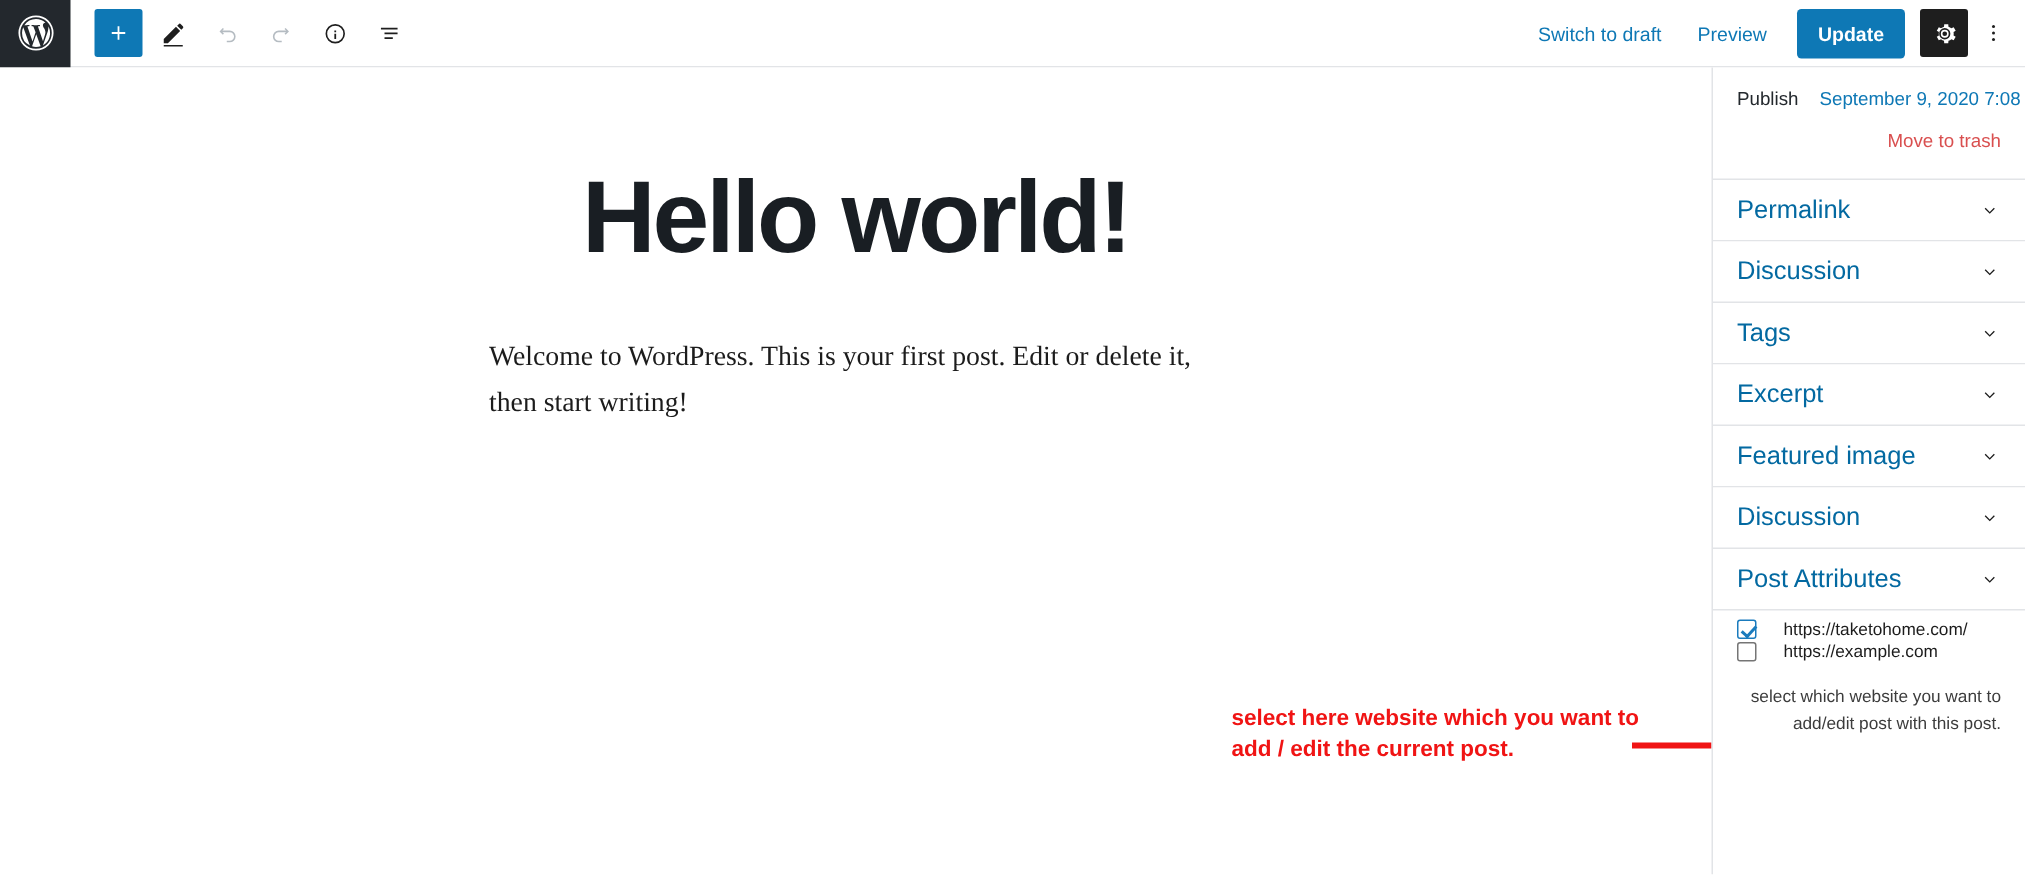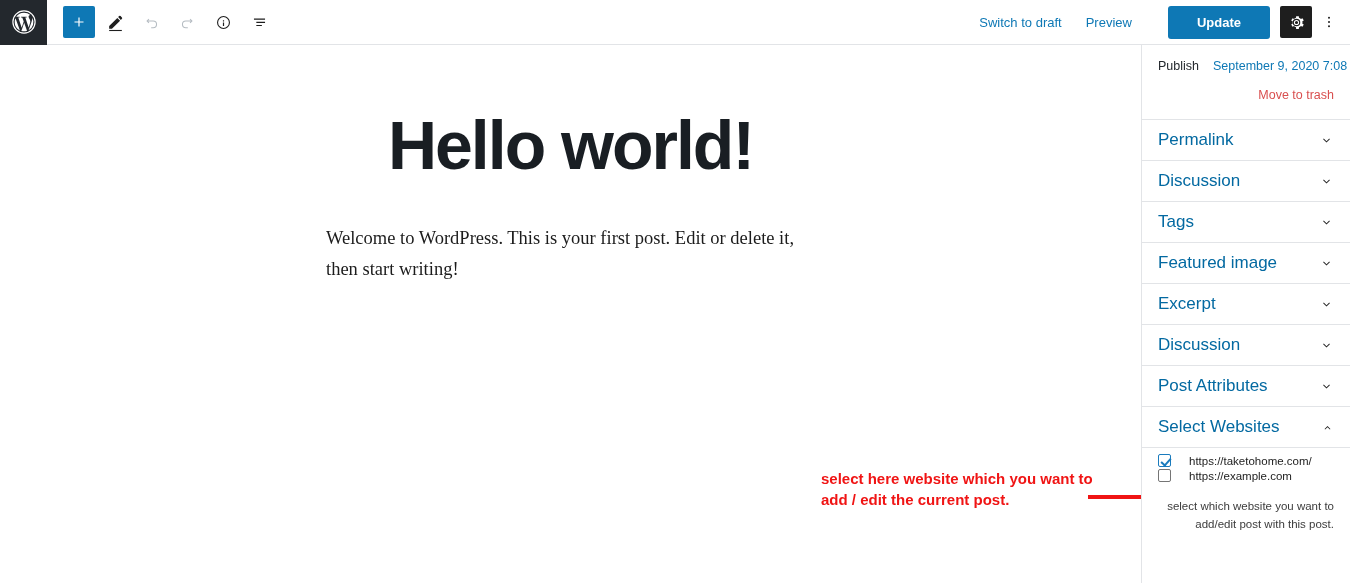--- a/index.html
+++ b/index.html
@@ -37,22 +37,22 @@
 
   .topbar-right {
     margin-left: auto; display: flex; align-items: center; gap: 0; padding-right: 6px;
   }
   .text-link-btn {
     font-size: 13px; color: #0e78b5; background: none; border: none; cursor: pointer;
     padding: 6px 12px; line-height: 1; white-space: nowrap;
   }
   .update-btn {
     background: #0e78b5; color: #fff; border: none; border-radius: 3px;
-    font-size: 13px; font-weight: 600; padding: 9px 29px; cursor: pointer;
-    margin-left: 24px;
+    font-size: 13px; font-weight: 600; padding: 9px 14px; cursor: pointer;
+    margin-left: 8px;
   }
   .gear-btn {
     width: 32px; height: 32px; background: #1e1e1e; border-radius: 2px;
     display: flex; align-items: center; justify-content: center; cursor: pointer;
     margin-left: 10px; border: none;
   }
   .gear-btn svg { fill: #ffffff; display: block; }
   .kebab-btn {
     width: 30px; height: 32px; background: none; border: none; cursor: pointer;
     display: flex; align-items: center; justify-content: center; margin-left: 2px;
@@ -264,63 +264,55 @@
     <div class="panel-row">
       <span class="panel-title">Tags</span>
       <span class="chev">
         <svg width="15" height="15" viewBox="0 0 24 24">
             <path d="M12 15.2 6.6 9.8l1-1 4.4 4.4 4.4-4.4 1 1Z"></path>
           </svg>
       </span>
     </div>
 
     <div class="panel-row">
+      <span class="panel-title">Excerpt</span>
+      <span class="chev">
+        <svg width="15" height="15" viewBox="0 0 24 24">
+            <path d="M12 15.2 6.6 9.8l1-1 4.4 4.4 4.4-4.4 1 1Z"></path>
+          </svg>
+      </span>
+    </div>
+
+    <div class="panel-row">
       <span class="panel-title">Featured image</span>
       <span class="chev">
         <svg width="15" height="15" viewBox="0 0 24 24">
             <path d="M12 15.2 6.6 9.8l1-1 4.4 4.4 4.4-4.4 1 1Z"></path>
           </svg>
       </span>
     </div>
 
     <div class="panel-row">
-      <span class="panel-title">Excerpt</span>
-      <span class="chev">
-        <svg width="15" height="15" viewBox="0 0 24 24">
-            <path d="M12 15.2 6.6 9.8l1-1 4.4 4.4 4.4-4.4 1 1Z"></path>
-          </svg>
-      </span>
-    </div>
-
-    <div class="panel-row">
       <span class="panel-title">Discussion</span>
       <span class="chev">
         <svg width="15" height="15" viewBox="0 0 24 24">
             <path d="M12 15.2 6.6 9.8l1-1 4.4 4.4 4.4-4.4 1 1Z"></path>
           </svg>
       </span>
     </div>
 
     <div class="panel-row">
       <span class="panel-title">Post Attributes</span>
       <span class="chev">
         <svg width="15" height="15" viewBox="0 0 24 24">
             <path d="M12 15.2 6.6 9.8l1-1 4.4 4.4 4.4-4.4 1 1Z"></path>
           </svg>
       </span>
     </div>
 
-    <div class="panel-row">
-      <span class="panel-title">Select Websites</span>
-      <span class="chev">
-        <svg width="13" height="13" viewBox="0 0 24 24">
-            <path d="m12 9.4 5.4 5.4-1 1L12 11.4l-4.4 4.4-1-1Z"></path>
-          </svg>
-      </span>
-    </div>
 
     <div class="websites-body">
       <div class="site-row">
         <span class="site-cbox checked"></span>
         <span class="site-label">https://taketohome.com/</span>
       </div>
       <div class="site-row">
         <span class="site-cbox"></span>
         <span class="site-label">https://example.com</span>
       </div>

